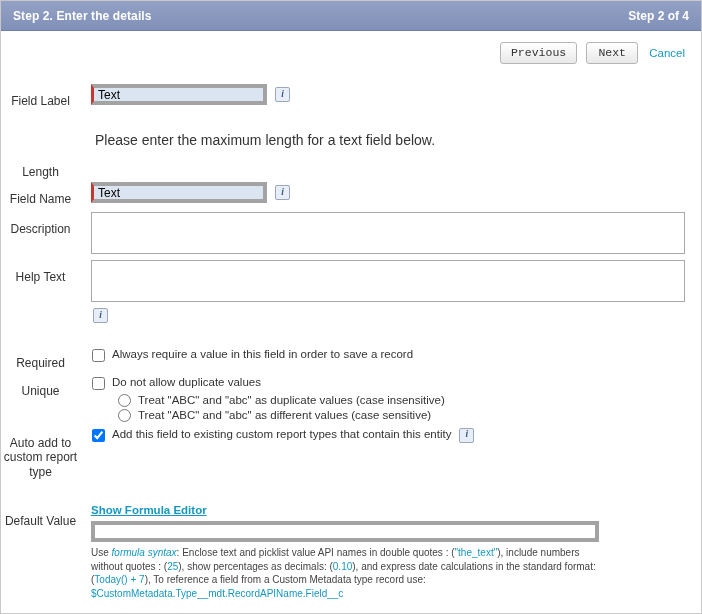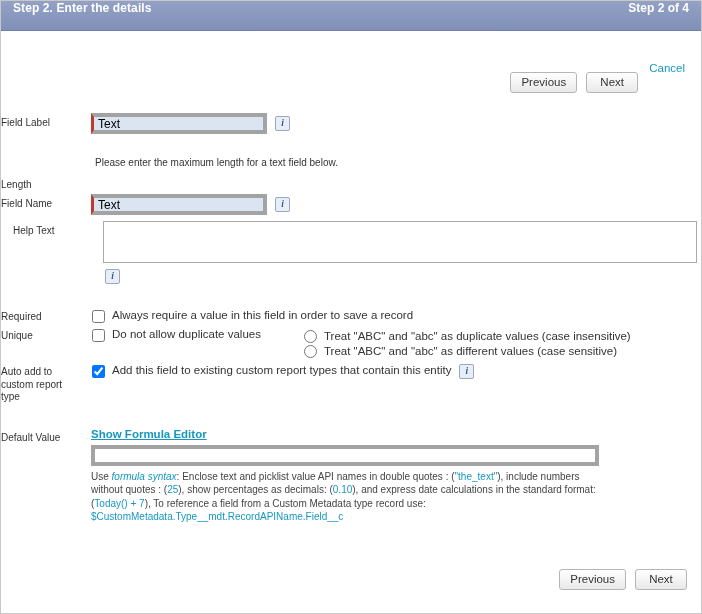--- a/index.html
+++ b/index.html
@@ -17,20 +17,21 @@
     border: 1px solid #c8c8c8;
     overflow: hidden;
   }
   
   .step-header {
     height: 30px;
     background: #8a9ac0;
     background: linear-gradient(#93a1c5, #8190b8);
     color: #ffffff;
     display: flex;
+    align-items: center;
     justify-content: space-between;
     padding: 0 12px;
     font-size: 12px;
     font-weight: bold;
     border-bottom: 1px solid #6f7ea8;
   }
   .step-header .title { letter-spacing: 0.1px; }
   .step-header .counter { font-weight: bold; }
 
   
@@ -45,23 +46,22 @@
   .btn {
     min-width: 52px;
     padding: 3px 10px 4px;
     font-size: 11.5px;
     color: #333333;
     background: #f2f2f2;
     background: linear-gradient(#ffffff, #e9e9e9);
     border: 1px solid #b5b5b5;
     border-radius: 3px;
     cursor: pointer;
-    font-family: Liberation Sans, sans-serif;
+    font-family: Liberation Mono, monospace;
     text-align: center;
-    margin-top: 30px;
   }
   .link {
     color: #1797c0;
     font-size: 11.5px;
     text-decoration: none;
     cursor: pointer;
     padding: 3px 2px;
   }
 
   
@@ -69,25 +69,26 @@
     padding: 4px 0 0 0;
   }
   .row {
     display: flex;
     align-items: flex-start;
     margin-bottom: 3px;
   }
   .label-cell {
     width: 86px;
     min-width: 86px;
-    text-align: left;
+    text-align: center;
     padding: 4px 7px 0 0;
-    font-size: 10px;
+    font-size: 12px;
     color: #333333;
     line-height: 1.22;
+    margin-top: 6px;
   }
   .field-cell {
     flex: 1;
     padding-left: 4px;
     display: flex;
     align-items: flex-start;
     flex-wrap: wrap;
   }
   .txt {
     font-size: 12px;
@@ -124,21 +125,21 @@
     color: #3a5a8c;
     font-size: 9.5px;
     font-weight: bold;
     font-style: italic;
     font-family: "Liberation Serif", serif;
     border-radius: 2px;
     cursor: pointer;
     line-height: 1;
   }
   .helper-text {
-    font-size: 10px;
+    font-size: 14px;
     color: #333333;
     padding: 6px 0 4px 4px;
   }
   .cb-row {
     display: flex;
     align-items: flex-start;
     font-size: 11.5px;
     color: #333333;
     padding-top: 2px;
   }
@@ -217,22 +218,28 @@
     </div>
 
     <div class="row">
       <div class="label-cell">Field Name</div>
       <div class="field-cell">
         <input class="txt required w-field" type="text" value="Text" style="">
         <span class="info-icon">i</span>
       </div>
     </div>
 
-
-    <div class="row" style="margin-top:6px;padding-left:12px;">
+    <div class="row" style="margin-top:5px;">
+      <div class="label-cell">Description</div>
+      <div class="field-cell">
+        <textarea class="ta" style="width: 594px; height: 42px;"></textarea>
+      </div>
+    </div>
+
+    <div class="row" style="margin-top:6px;">
       <div class="label-cell">Help Text</div>
       <div class="field-cell" style="flex-direction:column;">
         <textarea class="ta" style="width: 594px; height: 42px;"></textarea>
         <span class="info-icon" style="margin-left:2px;margin-top:6px;">i</span>
       </div>
     </div>
 
     <div class="section-gap"></div>
 
     <div class="row" style="margin-top:10px;">
@@ -240,21 +247,21 @@
       <div class="field-cell">
         <div class="cb-row">
           <input type="checkbox" style="">
           <span>Always require a value in this field in order to save a record</span>
         </div>
       </div>
     </div>
 
     <div class="row" style="margin-top:2px;">
       <div class="label-cell">Unique</div>
-      <div class="field-cell" style="flex-direction:row;gap:16px;">
+      <div class="field-cell" style="flex-direction:column;">
         <div class="cb-row">
           <input type="checkbox" style="">
           <span>Do not allow duplicate values</span>
         </div>
         <div class="radio-group" style="margin-top:3px;">
           <div class="radio-line">
             <input type="radio" name="uniquecase" style="">
             <span>Treat "ABC" and "abc" as duplicate values (case insensitive)</span>
           </div>
           <div class="radio-line">

